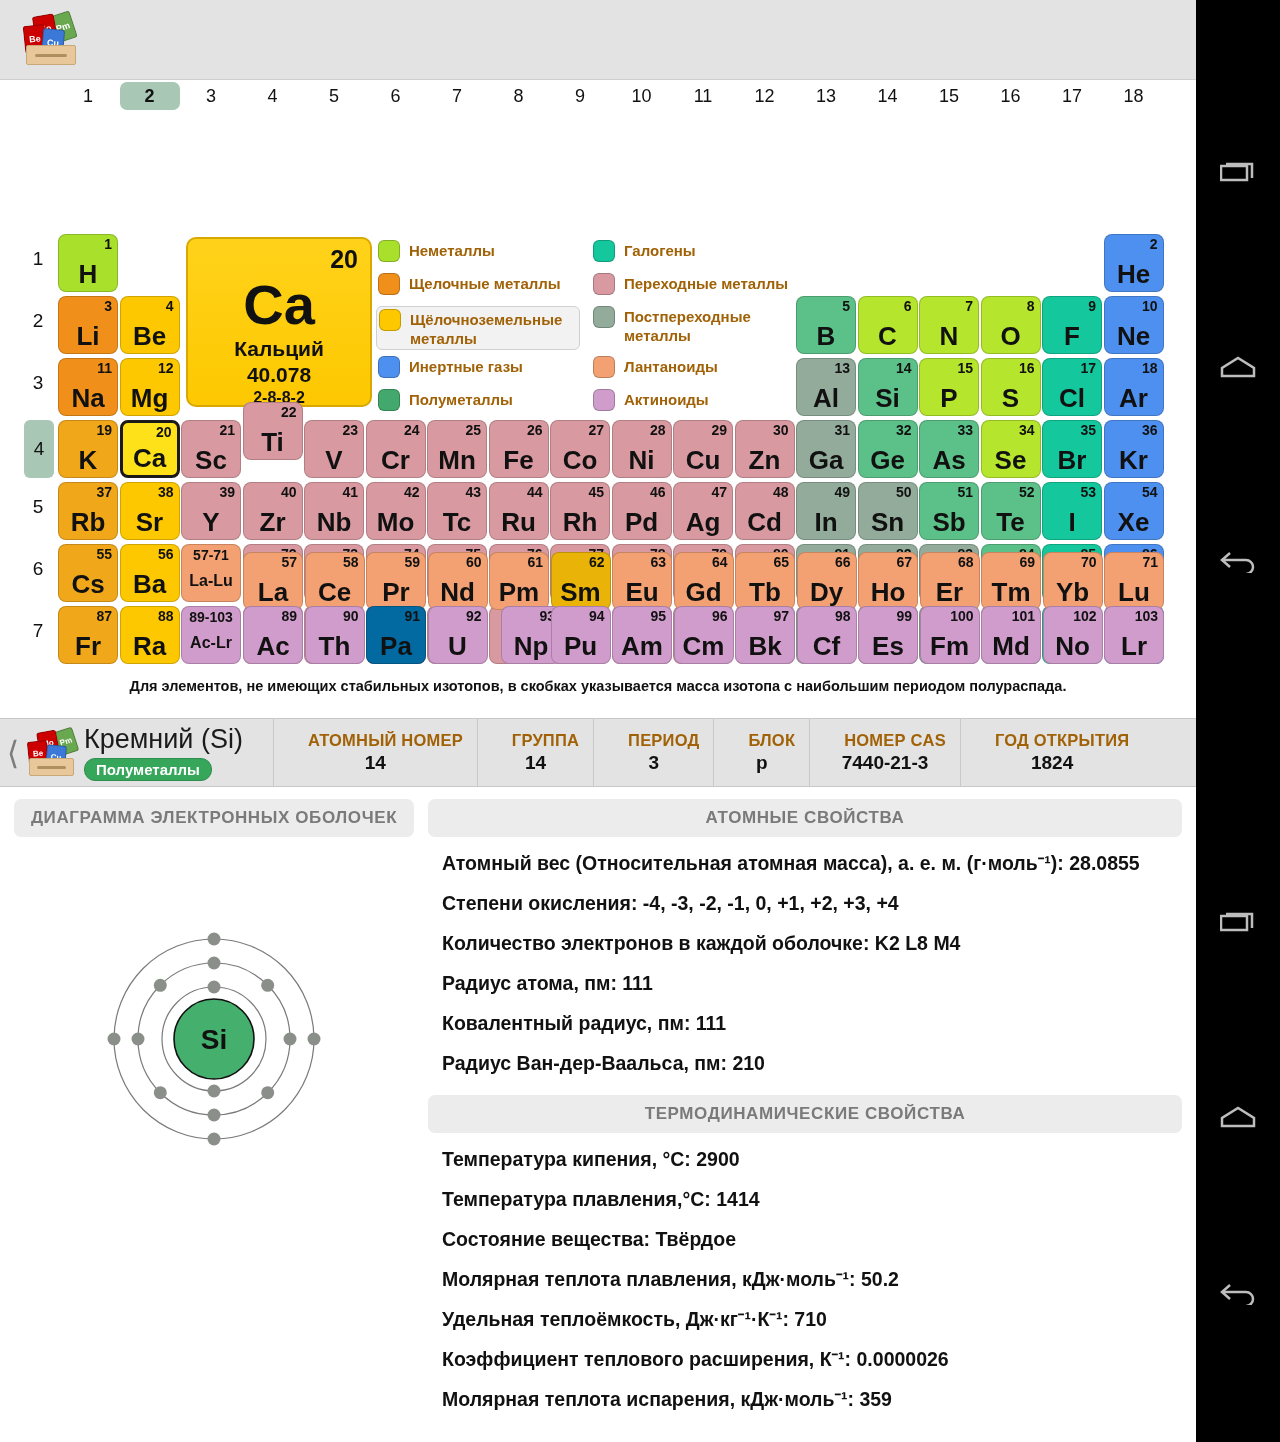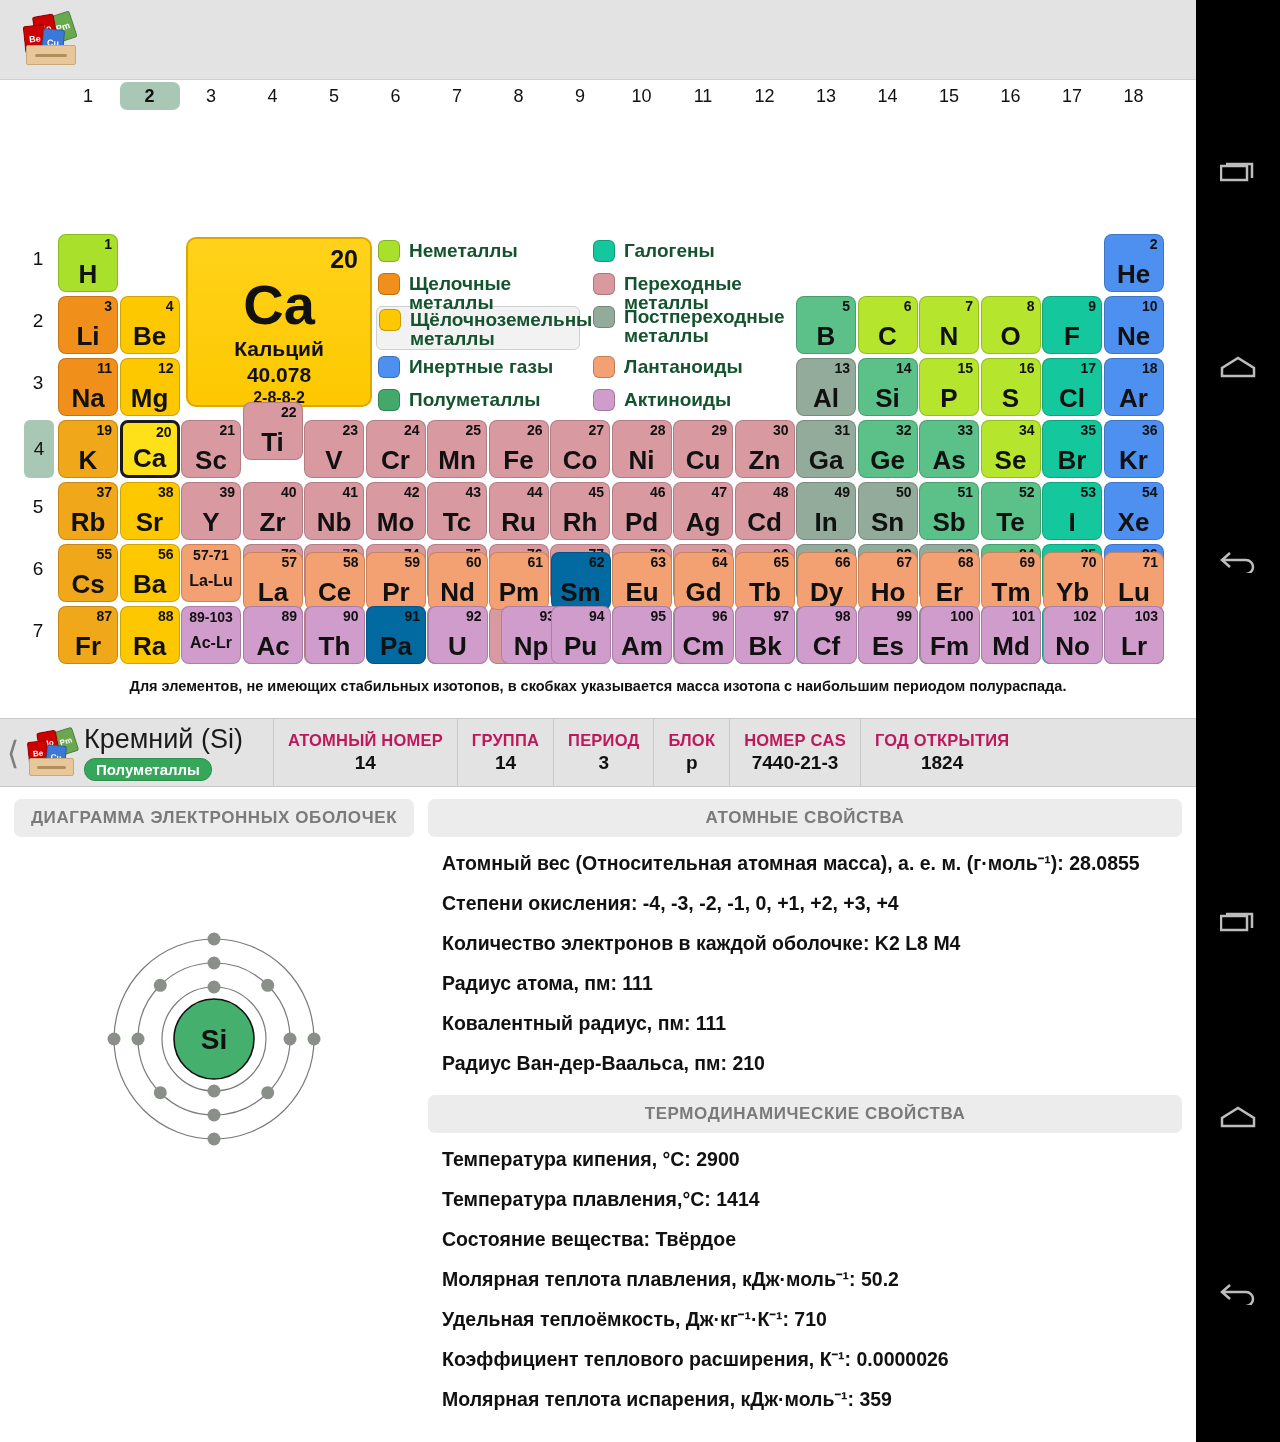--- a/index.html
+++ b/index.html
@@ -56,21 +56,21 @@
   .bigcard .bshell{ position:absolute; left:0; right:0; top:150px; text-align:center;
      font-size:16px; font-weight:bold; color:#111;}
 
   
   .legend { position:absolute; left:378px; top:128px; width:420px; }
   .lcol { position:absolute; top:0; width:210px; }
   .lcol.c1 { left:0; } .lcol.c2 { left:215px; }
   .lrow { display:flex; align-items:flex-start; gap:9px; margin-bottom:6px; height:27px;}
   .lrow.tall { height:44px; }
   .lsw { width:22px; height:22px; border-radius:6px; border:1px solid rgba(0,0,0,.22); flex:0 0 auto;}
-  .ltext { font-size:19px; color:#14532d; font-weight:bold; line-height:19px; padding-top:1px;}
+  .ltext { font-size:15px; color:#a16207; font-weight:bold; line-height:19px; padding-top:1px;}
   .lrow.boxed { background:#f2f2f2; border:1px solid #d0d0d0; border-radius:6px;
      padding:2px 4px 15px 2px; margin-left:-2px; width:204px; }
 
   .note { position:absolute; left:0; right:0; top:566px; text-align:center;
      font-size:14.5px; font-weight:bold; color:#111; }
 
   
   .fblock { position:relative; height:110px; }
 
   
@@ -88,21 +88,21 @@
   .dlogo .tray:after { content:""; position:absolute; left:7px; top:7px; width:29px; height:3px;
      background:#b08e5e; border-radius:2px;}
   .dtitle-wrap { flex:0 0 auto; }
   .dtitle { font-size:27px; color:#1a1a1a; line-height:31px; }
   .dbadge { display:inline-block; margin-top:3px; background:#36a65a; color:#fff;
      font-size:15px; font-weight:bold; padding:2px 11px; border-radius:11px;
      border:1px solid #2d8e4d; }
   .dstats { display:flex; height:68px; margin-left:30px; flex:1 1 auto; }
   .stat { display:flex; flex-direction:column; align-items:center; justify-content:center;
      padding:0 14px; border-left:1px solid #c9c9c9; }
-  .stat .k { font-size:16.5px; font-weight:bold; color:#be185d; letter-spacing:.2px; white-space:nowrap;}
+  .stat .k { font-size:16.5px; font-weight:bold; color:#a16207; letter-spacing:.2px; white-space:nowrap;margin-left:20px;}
   .stat .v { font-size:19px; font-weight:bold; color:#111; margin-top:2px; }
 
   .dbody { display:flex; padding:12px 14px 0 14px; gap:14px; }
   .dleft { width:400px; flex:0 0 auto; }
   .dright { flex:1 1 auto; }
   .sechead { background:#ececec; border-radius:7px; text-align:center;
      font-size:17px; font-weight:bold; color:#7a7a7a; letter-spacing:.6px;
      padding:8px 6px; line-height:22px; }
   .proplist { padding:6px 2px 0 14px; }
   .prop { font-size:19.5px; font-weight:bold; color:#111; line-height:26px;
@@ -594,21 +594,21 @@
           <div class="sym">Pr</div>
         </div>
         <div class="cell" style="left: 427.5px; top: 0px; position: absolute; background: rgb(243, 161, 115);">
           <div class="num">60</div>
           <div class="sym">Nd</div>
         </div>
         <div class="cell" style="left: 489px; top: 0px; position: absolute; background: rgb(243, 161, 115);">
           <div class="num">61</div>
           <div class="sym">Pm</div>
         </div>
-        <div class="cell" style="left: 550.5px; top: 0px; position: absolute; background: #0369a1;">
+        <div class="cell" style="left: 550.5px; top: 0px; position: absolute; background: #eab308;">
           <div class="num">62</div>
           <div class="sym">Sm</div>
         </div>
         <div class="cell" style="left: 612px; top: 0px; position: absolute; background: rgb(243, 161, 115);">
           <div class="num">63</div>
           <div class="sym">Eu</div>
         </div>
         <div class="cell" style="left: 673.5px; top: 0px; position: absolute; background: rgb(243, 161, 115);">
           <div class="num">64</div>
           <div class="sym">Gd</div>

